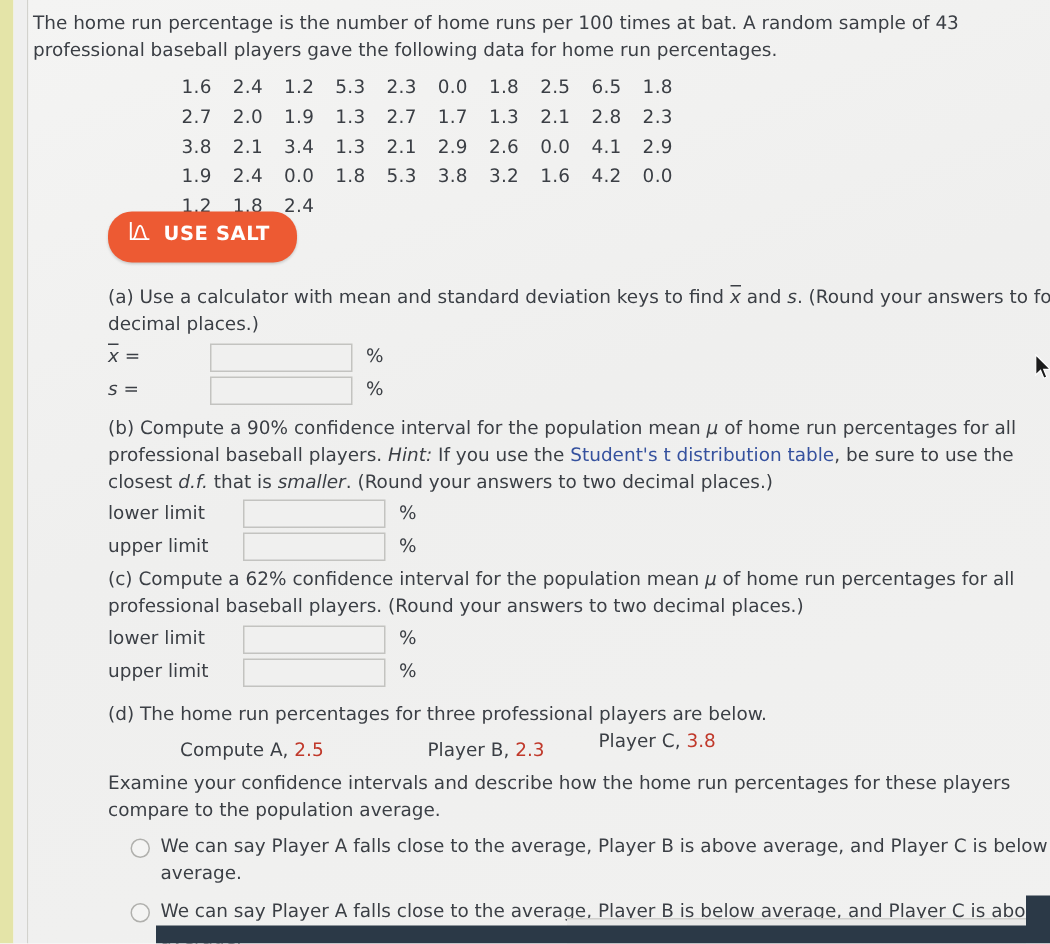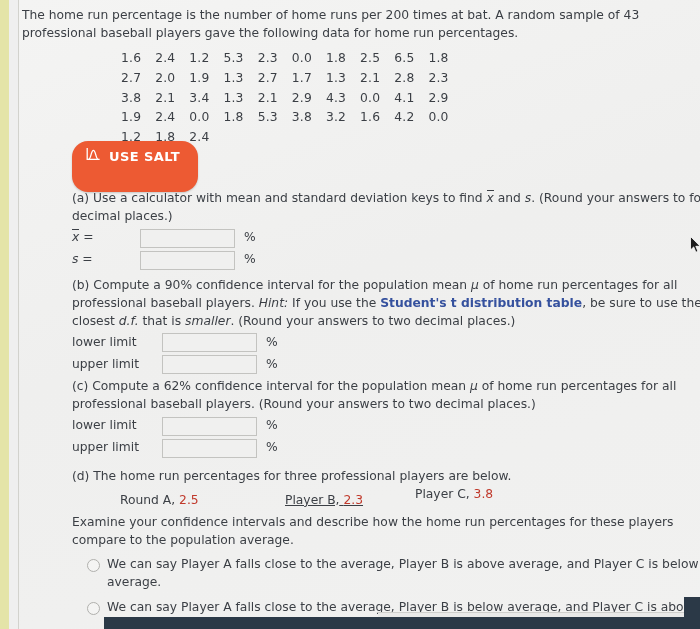--- a/index.html
+++ b/index.html
@@ -70,38 +70,38 @@
   
   .salt-btn {
     position: absolute;
     left: 53px; top: 141px;
     display: flex;
     align-items: center;
     gap: 8px;
     background: #ed5a33;
     color: #ffffff;
     border-radius: 16px;
-    padding: 6px 18px 25px 14px;
+    padding: 6px 18px 7px 14px;
     font-size: 13px;
     font-weight: bold;
     letter-spacing: .4px;
     box-shadow: 0 1px 2px rgba(0,0,0,.18);
   }
   .salt-icon { display: block; }
 
   
   .qblock { position: absolute; width: 650px; }
   .qa { top: 190px; left: 53px; }
   .qb { top: 277px; left: 53px; }
   .qc { top: 378px; left: 53px; }
   .qd { top: 468px; left: 53px; }
 
   .link {
     color: #35519e;
-    font-weight: bold;
+    font-weight: normal;
     margin-top: 32px;
   }
   .ital { font-style: italic; }
 
   
   .ans-row {
     display: flex;
     align-items: center;
     margin-top: 3px;
   }
@@ -134,22 +134,22 @@
   }
 
   
   .players {
     position: relative;
     height: 22px;
     margin-top: 6px;
   }
   .player { position: absolute; font-size: 12.3px; }
   .p-a { left: 48px; }
-  .p-b { left: 213px; text-decoration: underline; }
-  .p-c { left: 343px; top: -6px; text-align: right; }
+  .p-b { left: 213px; }
+  .p-c { left: 327px; top: -6px; text-align: right; }
   .val { color: #c0392b; }
 
   
   .options { margin-top: 7px; }
   .opt {
     display: flex;
     align-items: flex-start;
     gap: 7px;
     margin-top: 7px;
     padding-left: 15px;
@@ -193,21 +193,21 @@
 </style>
 </head>
 <body>
 
 <div class="left-strip"></div>
 <div class="left-gutter"></div>
 <div class="gutter-line"></div>
 
 <div class="page">
 
-  <div class="intro">The home run percentage is the number of home runs per 200 times at bat. A random sample of 43 professional baseball players gave the following data for home run percentages.</div>
+  <div class="intro">The home run percentage is the number of home runs per 100 times at bat. A random sample of 43 professional baseball players gave the following data for home run percentages.</div>
 
   <table class="data-table">
     <tbody>
       <tr>
         <td>1.6</td>
         <td>2.4</td>
         <td>1.2</td>
         <td>5.3</td>
         <td>2.3</td>
         <td>0.0</td>
@@ -228,21 +228,21 @@
         <td>2.8</td>
         <td>2.3</td>
       </tr>
       <tr>
         <td>3.8</td>
         <td>2.1</td>
         <td>3.4</td>
         <td>1.3</td>
         <td>2.1</td>
         <td>2.9</td>
-        <td>4.3</td>
+        <td>2.6</td>
         <td>0.0</td>
         <td>4.1</td>
         <td>2.9</td>
       </tr>
       <tr>
         <td>1.9</td>
         <td>2.4</td>
         <td>0.0</td>
         <td>1.8</td>
         <td>5.3</td>
@@ -314,21 +314,21 @@
     <div class="ans-row">
       <span class="ans-label-wide">upper limit</span>
       <input class="ans-box" type="text" value="" style="">
       <span class="pct">%</span>
     </div>
   </div>
 
   <div class="qblock qd">
     <div>(d) The home run percentages for three professional players are below.</div>
     <div class="players">
-      <span class="player p-a"><span>Round A,</span> <span class="val">2.5</span></span>
+      <span class="player p-a"><span>Compute A,</span> <span class="val">2.5</span></span>
       <span class="player p-b"><span>Player B,</span> <span class="val">2.3</span></span>
       <span class="player p-c"><span>Player C,</span> <span class="val">3.8</span></span>
     </div>
     <div>Examine your confidence intervals and describe how the home run percentages for these players compare to the population average.</div>
     <div class="options">
       <div class="opt">
         <span class="radio"></span>
         <span class="opt-text">We can say Player A falls close to the average, Player B is above average, and Player C is below average.</span>
       </div>
       <div class="opt">

